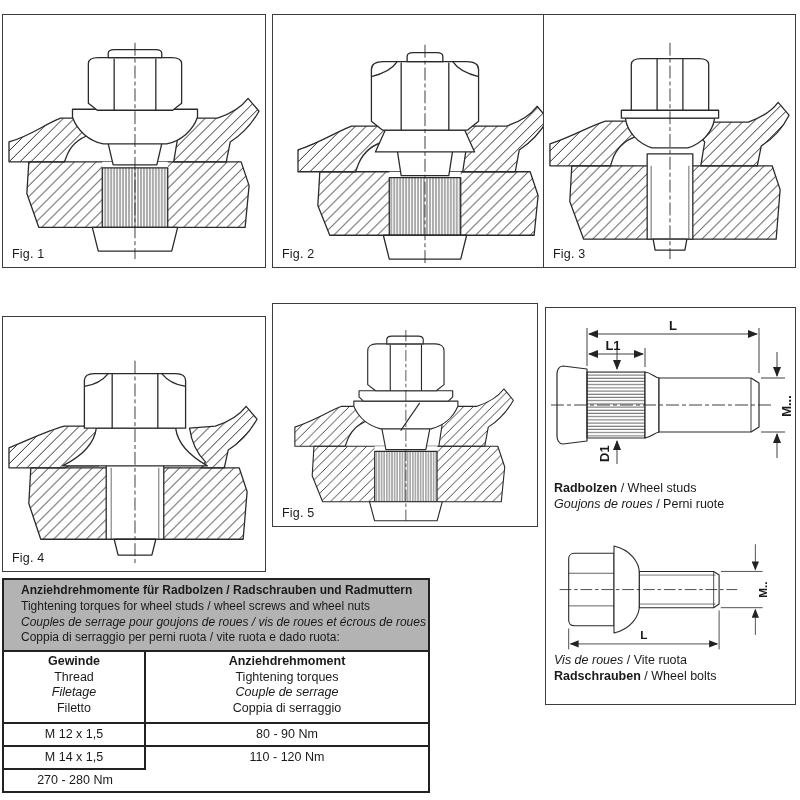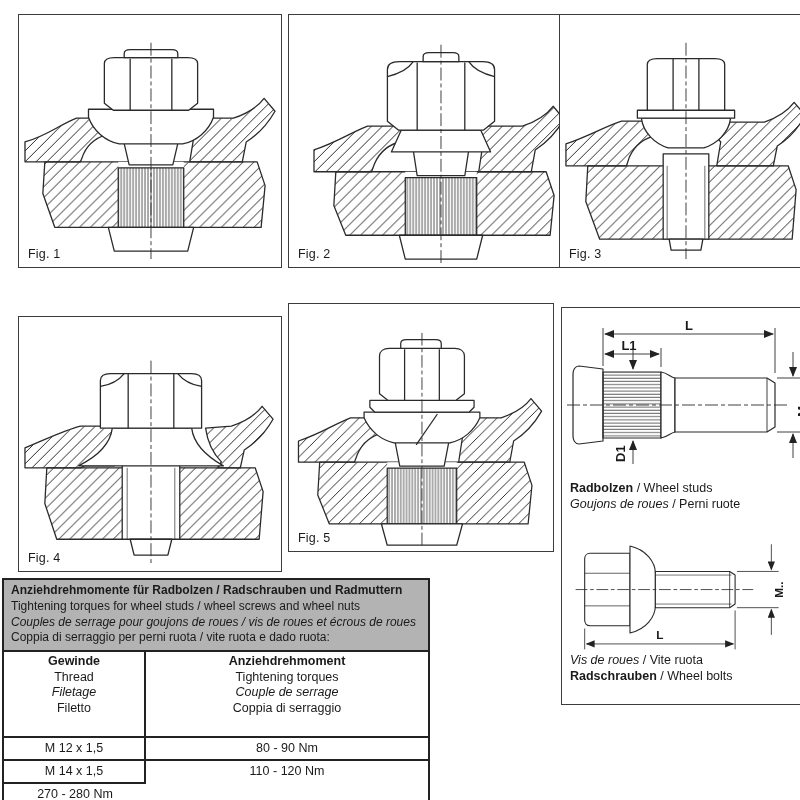--- a/index.html
+++ b/index.html
@@ -1,33 +1,33 @@
 <!DOCTYPE html>
 <html><head>
 <meta charset="utf-8">
 <style>
   html,body{margin:0;padding:0;}
   body{width:800px;height:800px;position:relative;background:#ffffff;
        font-family:"Liberation Sans",sans-serif;color:#1a1a1a;overflow:hidden;}
-  .box{position:absolute;border:1.5px solid #3c3c3c;background:#fff;box-sizing:border-box;margin-left:16px;}
+  .box{position:absolute;border:1.5px solid #3c3c3c;background:#fff;box-sizing:border-box;}
   .figlabel{position:absolute;left:9px;bottom:6px;font-size:12.5px;letter-spacing:.2px;}
   svg.fig{position:absolute;left:0;top:0;width:100%;height:100%;}
   .cap{font-size:12.5px;line-height:16px;}
   .bold{font-weight:bold;}
   .ital{font-style:italic;}
   
   .torque{position:absolute;left:2px;top:578px;width:428px;border:2px solid #222;
           box-sizing:border-box;background:#fff;}
-  .t-head{background:#b3b3b3;border-bottom:2px solid #222;padding:3px 7px 4px;}
+  .t-head{background:#b3b3b3;border-bottom:2px solid #222;padding:3px 17px 4px;}
   .t-head div{font-size:12px;line-height:15.8px;white-space:nowrap;}
   .t-grid{display:grid;grid-template-columns:142px 1fr;}
   .t-cell{text-align:center;box-sizing:border-box;}
   .c-r{border-right:2px solid #222;}
   .r-t{border-top:2px solid #222;}
-  .t-colhead{font-size:12.5px;line-height:15.5px;padding:2px 0 20px;}
+  .t-colhead{font-size:12.5px;line-height:15.5px;padding:2px 0 6px;}
   .t-data{font-size:12.5px;padding:3px 8px 4px;}
   
   .studwrap{position:absolute;left:3px;top:2px;width:245px;height:168px;}
   .studcap{position:absolute;left:8px;top:172px;}
   .boltwrap{position:absolute;left:10px;top:218px;width:222px;height:122px;}
   .boltcap{position:absolute;left:8px;top:344px;}
   text{font-family:"Liberation Sans",sans-serif;fill:#1a1a1a;stroke:none;}
 </style>
 </head>
 <body>
@@ -130,21 +130,21 @@
       <path d="M94 112 C92 128 78 141 60 150 L206 150 C190 141 176 128 174 112 Z" fill="#fff"></path>
       <path d="M82 64 C82 59 86 57 92 57 L174 57 C180 57 184 59 184 64 L184 112 L82 112 Z" fill="#fff"></path>
       <path d="M110 57 L110 112 M156 57 L156 112"></path>
       <path d="M82 70 C94 68 102 62 106 57 M184 70 C172 68 164 62 160 57"></path>
       <line x1="133" y1="44" x2="133" y2="250" stroke-width="0.9" stroke-dasharray="13 3 4 3"></line>
     </g>
   </svg>
   <div class="figlabel">Fig. 4</div>
 </div>
 
-<div class="box" style="left:272px;top:303px;width:266px;height:249px;">
+<div class="box" style="left:272px;top:303px;width:266px;height:224px;">
   <svg class="fig" viewBox="0 0 266 256">
     <defs>
       <pattern id="h5" width="11" height="11" patternUnits="userSpaceOnUse">
         <path d="M0 11 L11 0" stroke="#2a2a2a" stroke-width="1"></path>
         </pattern>
       <pattern id="s5" width="3" height="4" patternUnits="userSpaceOnUse">
         <line x1="1" y1="0" x2="1" y2="4" stroke="#2a2a2a" stroke-width="0.8"></line>
         </pattern>
     </defs>
     <g stroke="#2a2a2a" stroke-width="1.3" fill="none" stroke-linejoin="round">

